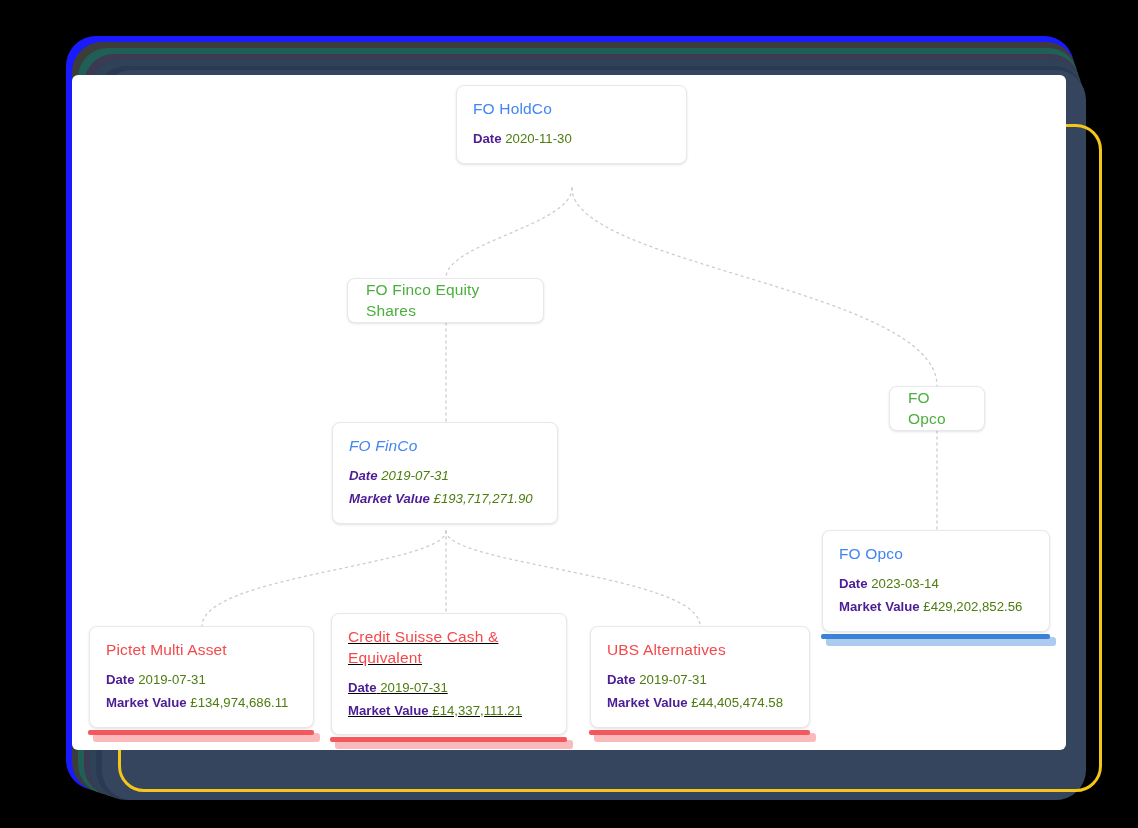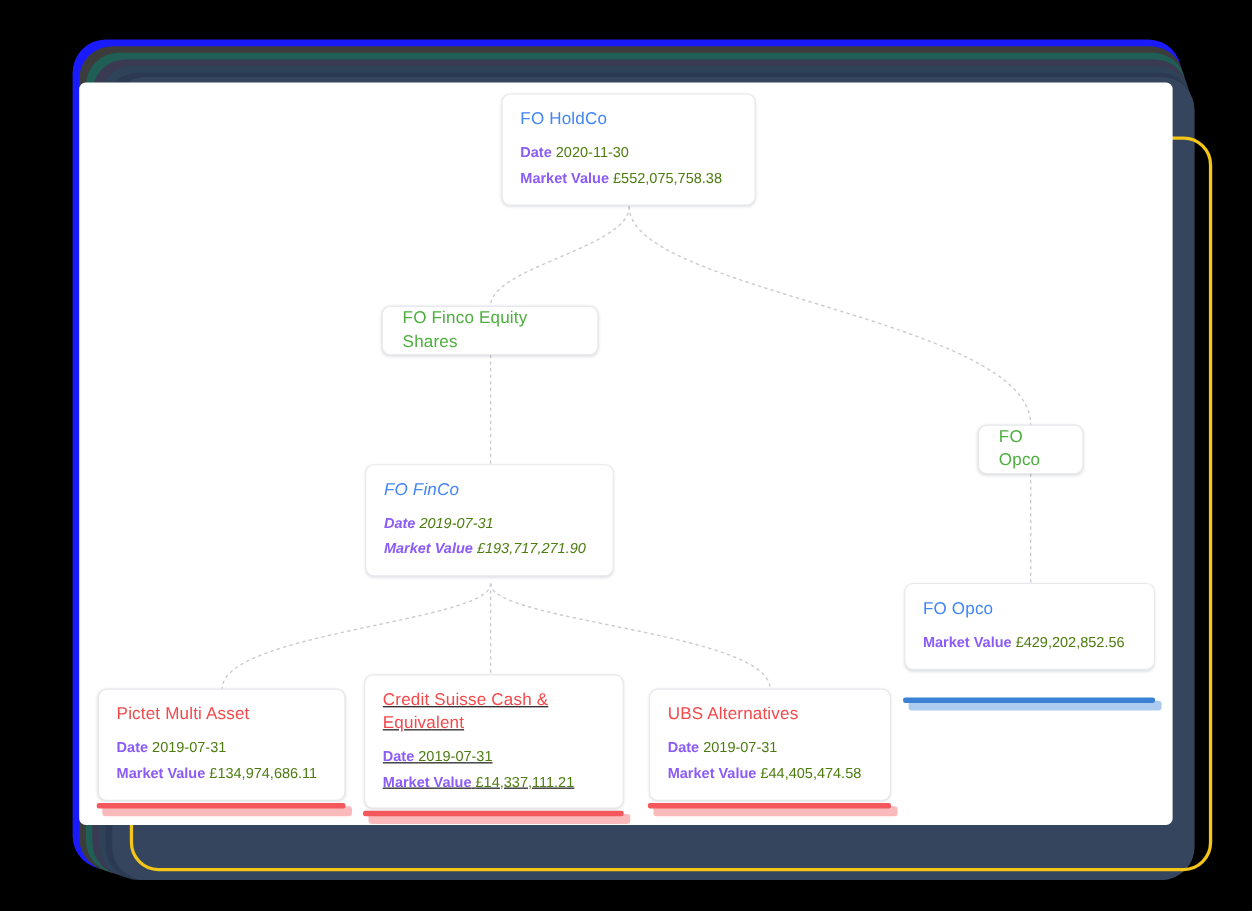--- a/index.html
+++ b/index.html
@@ -102,21 +102,21 @@
   .node-row {
     font-size: 13.2px;
     color: #4b5563;
     line-height: 1.5;
     margin-top: 3px;
     white-space: nowrap;
   }
 
   .node-row .k {
     font-weight: 700;
-    color: #8b5cf6;
+    color: #4c1d95;
   }
 
   .node-row .v {
     font-weight: 400;
     color: #4d7c0f;
   }
 
   
   .accent-bar {
     position: absolute;
@@ -158,37 +158,37 @@
         <path d="M 865,356 L 865,455" fill="none" stroke="#c9ccd1" stroke-width="1.3" stroke-dasharray="2 4" stroke-linecap="round"></path>
         <path d="M 374,456 C 374,490 130,500 130,551" fill="none" stroke="#c9ccd1" stroke-width="1.3" stroke-dasharray="2 4" stroke-linecap="round"></path>
         <path d="M 374,456 L 374,538" fill="none" stroke="#c9ccd1" stroke-width="1.3" stroke-dasharray="2 4" stroke-linecap="round"></path>
         <path d="M 374,456 C 374,490 628,500 628,551" fill="none" stroke="#c9ccd1" stroke-width="1.3" stroke-dasharray="2 4" stroke-linecap="round"></path>
       </svg>
 
     <div id="nodes">
         <div class="node detail" style="left: 384px; top: 10px; width: 231px;">
           <div class="node-title title-blue">FO HoldCo</div>
           <div class="node-row"><span class="k">Date</span> <span class="v">2020-11-30</span></div>
-          <div class="node-row"><span class="k">Market Value</span> <span class="v">£552,075,758.38</span></div>
         </div>
         <div class="node simple" style="left: 275px; top: 203px; width: 197px; height: 45px;">
           <div class="node-title title-green">FO Finco Equity Shares</div>
         </div>
         <div class="node detail" style="left: 260px; top: 347px; width: 226px; font-style: italic;">
           <div class="node-title title-blue">FO FinCo</div>
           <div class="node-row"><span class="k">Date</span> <span class="v">2019-07-31</span></div>
           <div class="node-row"><span class="k">Market Value</span> <span class="v">£193,717,271.90</span></div>
         </div>
         <div class="node simple" style="left: 817px; top: 311px; width: 96px; height: 45px;">
           <div class="node-title title-green">FO Opco</div>
         </div>
         <div class="accent-glow" style="background: rgb(59, 130, 214); left: 754px; width: 230px; top: 562px;"></div>
         <div class="accent-bar" style="background: rgb(59, 130, 214); left: 749px; width: 229px; top: 559px;"></div>
         <div class="node detail" style="left: 750px; top: 455px; width: 228px;">
           <div class="node-title title-blue">FO Opco</div>
+          <div class="node-row"><span class="k">Date</span> <span class="v">2023-03-14</span></div>
           <div class="node-row"><span class="k">Market Value</span> <span class="v">£429,202,852.56</span></div>
         </div>
         <div class="accent-glow" style="background: rgb(244, 88, 92); left: 21px; width: 227px; top: 658px;"></div>
         <div class="accent-bar" style="background: rgb(244, 88, 92); left: 16px; width: 226px; top: 655px;"></div>
         <div class="node detail" style="left: 17px; top: 551px; width: 225px;">
           <div class="node-title title-red">Pictet Multi Asset</div>
           <div class="node-row"><span class="k">Date</span> <span class="v">2019-07-31</span></div>
           <div class="node-row"><span class="k">Market Value</span> <span class="v">£134,974,686.11</span></div>
         </div>
         <div class="accent-glow" style="background: rgb(244, 88, 92); left: 263px; width: 238px; top: 665px;"></div>

